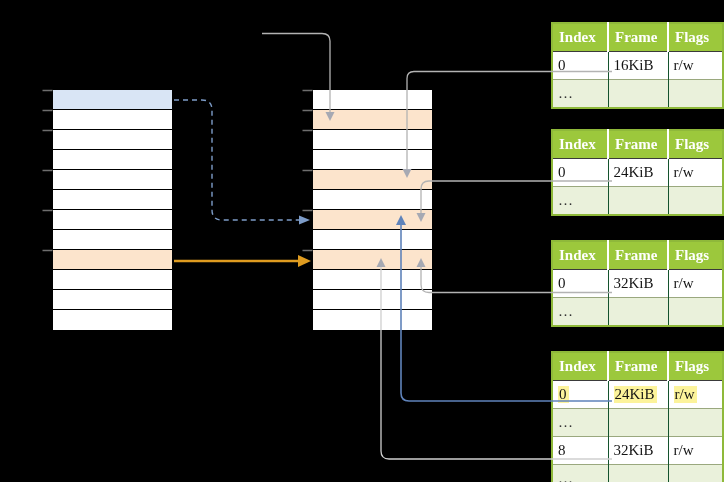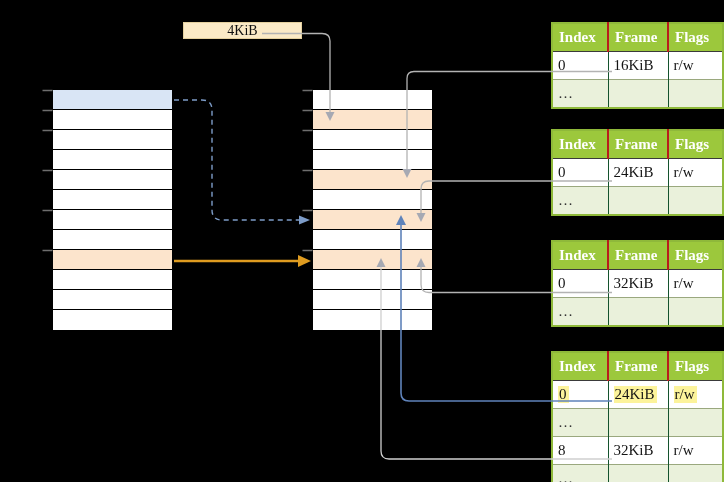--- a/index.html
+++ b/index.html
@@ -26,21 +26,21 @@
   }
   
   table.ptable {
     position:absolute; left:551px; width:171px;
     border-collapse:collapse; table-layout:fixed;
     border:2px solid var(--table-border,#8FB93A);
   }
   .ptable th {
     background:var(--table-header-bg,#9CC83C); color:#fff;
     font-weight:bold; font-size:15px; text-align:left;
-    height:26px; padding:0 0 1px 6px; border-left:2px solid #b91c1c;
+    height:26px; padding:0 0 1px 6px; border-left:2px solid #ffffff;
     border-bottom:1px solid #3a3a3a;
   }
   .ptable th:first-child { border-left:none; }
   .ptable td {
     font-size:15px; color:#141414; height:27px; padding:0 0 0 5px;
     border-left:1px solid #14532d; border-top:1px solid #9AA87E;
     background:#fff; overflow:hidden; white-space:nowrap;
   }
   .ptable td:first-child { border-left:none; }
   .ptable tbody tr:first-child td { border-top:none; }
@@ -57,23 +57,20 @@
   .a-blue  { fill:var(--connector-blue,#5F83BA); }
   .a-bdash { fill:var(--connector-blue-dashed,#7D9CC8); }
   .a-orange{ fill:var(--connector-orange,#DF9C20); }
   .tick    { stroke:var(--tick-gray,#6E6E6E); stroke-width:1.5; }
 </style>
 </head>
 <body>
 
 <div id="canvas" style="--background: #000000; --table-header-bg: #9CC83C; --table-border: #8FB93A; --table-alt-row-bg: #EAF1DB; --highlight-yellow: #FCF39B; --row-blue: #D9E5F5; --row-orange: #FCE4CC; --label-box-bg: #FBEAC6; --connector-gray: #B3B3B3; --connector-gray-light: #CFCFCF; --arrowhead-gray: #A6A9B3; --connector-blue: #5F83BA; --connector-blue-dashed: #7D9CC8; --connector-orange: #DF9C20; --tick-gray: #6E6E6E;">
 
-  <div id="label-box">
-    <span>4KiB</span>
-  </div>
 
   <div id="left-col" class="memcol" style="left:52px;top:89px;">
       <div class="memrow blue"></div>
       <div class="memrow"></div>
       <div class="memrow"></div>
       <div class="memrow"></div>
       <div class="memrow"></div>
       <div class="memrow"></div>
       <div class="memrow"></div>
       <div class="memrow"></div>

